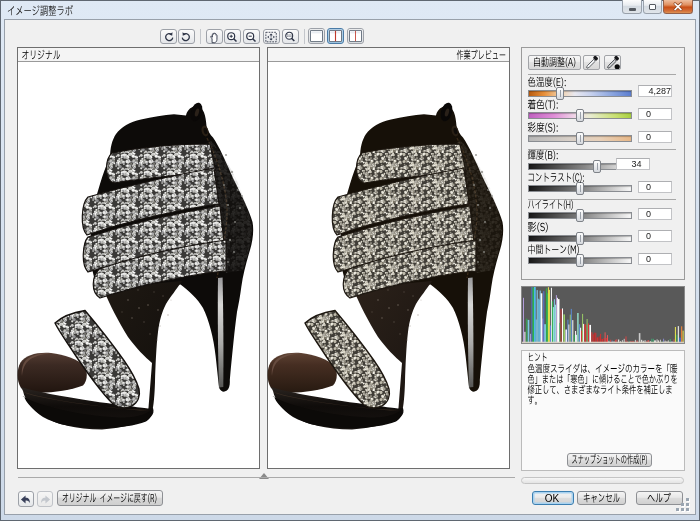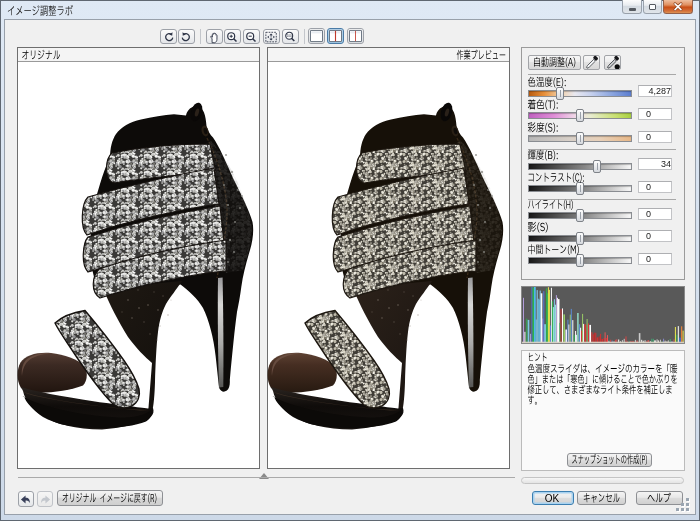--- a/index.html
+++ b/index.html
@@ -651,21 +651,21 @@
 <div style="position:absolute;left:527.5px;top:135px;width:104px;height:7px;background:linear-gradient(90deg,#b8b8b8,#d8d0c8 40%,#e8d0b8 70%,#e8b888);border:1px solid #8a8d92;box-sizing:border-box;box-shadow:inset 0 1px 1px rgba(0,0,0,0.25)"></div>
 <div style="position:absolute;left:576px;top:132px;width:8px;height:13px;background:linear-gradient(#fdfdfd,#d5d8dd);border:1px solid #7e8288;border-radius:2px;box-sizing:border-box">
     <div style="position:absolute;left:2.5px;top:2px;width:1px;height:7px;background:#9aa0a8"></div>
   </div>
 <div style="position:absolute;left:638px;top:130.5px;width:34px;height:12px;background:#fff;border:1px solid #c2c3c6;border-top-color:#aeafb2;box-sizing:border-box;font:9px 'Liberation Sans',sans-serif;color:#1a1a1a;text-align:left;padding:0 0 0 7px;line-height:10.5px">0</div>
 <div class="abs" style="left:527.5px;top:148.5px;width:148px;height:1px;background:#a8a8a8"></div>
 <div style="position:absolute;left:527.5px;top:162.5px;width:104px;height:7px;background:linear-gradient(90deg,#181818,#888 55%,#f8f8f8);border:1px solid #8a8d92;box-sizing:border-box;box-shadow:inset 0 1px 1px rgba(0,0,0,0.25)"></div>
 <div style="position:absolute;left:593px;top:159.5px;width:8px;height:13px;background:linear-gradient(#fdfdfd,#d5d8dd);border:1px solid #7e8288;border-radius:2px;box-sizing:border-box">
     <div style="position:absolute;left:2.5px;top:2px;width:1px;height:7px;background:#9aa0a8"></div>
   </div>
-<div style="position:absolute;left:638px;top:158px;width:34px;height:12px;background:#fff;border:1px solid #c2c3c6;border-top-color:#aeafb2;box-sizing:border-box;font:9px 'Liberation Sans',sans-serif;color:#1a1a1a;text-align:right;padding:0 0 0 7px;line-height:10.5px">34</div>
+<div style="position:absolute;left:616px;top:158px;width:34px;height:12px;background:#fff;border:1px solid #c2c3c6;border-top-color:#aeafb2;box-sizing:border-box;font:9px 'Liberation Sans',sans-serif;color:#1a1a1a;text-align:center;padding:0 0 0 7px;line-height:10.5px">34</div>
 <div style="position:absolute;left:527.5px;top:185px;width:104px;height:7px;background:linear-gradient(90deg,#181818,#888 55%,#f8f8f8);border:1px solid #8a8d92;box-sizing:border-box;box-shadow:inset 0 1px 1px rgba(0,0,0,0.25)"></div>
 <div style="position:absolute;left:576px;top:182px;width:8px;height:13px;background:linear-gradient(#fdfdfd,#d5d8dd);border:1px solid #7e8288;border-radius:2px;box-sizing:border-box">
     <div style="position:absolute;left:2.5px;top:2px;width:1px;height:7px;background:#9aa0a8"></div>
   </div>
 <div style="position:absolute;left:638px;top:180.5px;width:34px;height:12px;background:#fff;border:1px solid #c2c3c6;border-top-color:#aeafb2;box-sizing:border-box;font:9px 'Liberation Sans',sans-serif;color:#1a1a1a;text-align:left;padding:0 0 0 7px;line-height:10.5px">0</div>
 <div class="abs" style="left:527.5px;top:198.5px;width:148px;height:1px;background:#a8a8a8"></div>
 <div style="position:absolute;left:527.5px;top:212px;width:104px;height:7px;background:linear-gradient(90deg,#181818,#888 55%,#f8f8f8);border:1px solid #8a8d92;box-sizing:border-box;box-shadow:inset 0 1px 1px rgba(0,0,0,0.25)"></div>
 <div style="position:absolute;left:576px;top:209px;width:8px;height:13px;background:linear-gradient(#fdfdfd,#d5d8dd);border:1px solid #7e8288;border-radius:2px;box-sizing:border-box">
     <div style="position:absolute;left:2.5px;top:2px;width:1px;height:7px;background:#9aa0a8"></div>
   </div>

